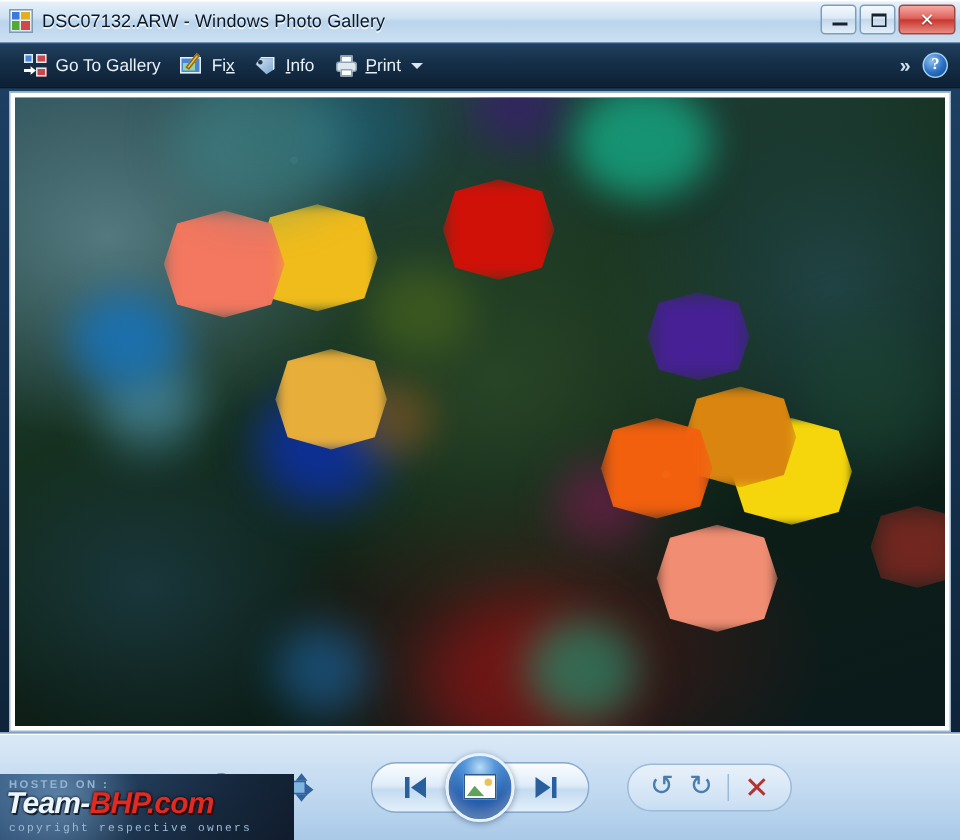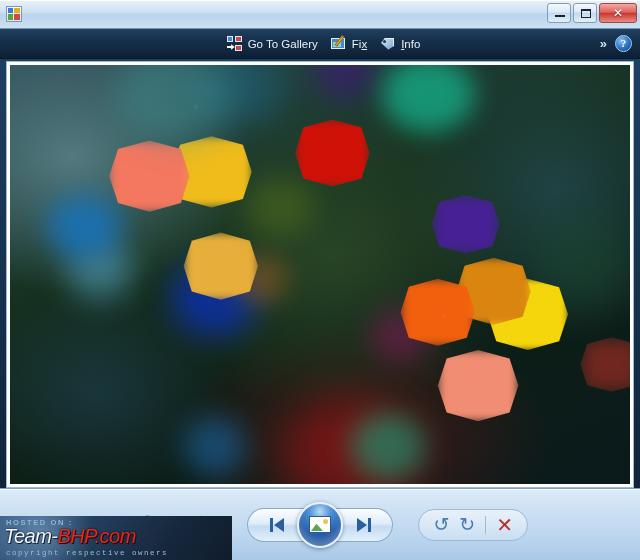--- a/index.html
+++ b/index.html
@@ -65,21 +65,20 @@
   .wbtn .maxbox {
     position:absolute; left:7px; top:5px; width:10px; height:9px; border:1px solid #17222e; border-top-width:2px;
   }
   
   .toolbar {
     height: 30px; flex: 0 0 30px;
     background: linear-gradient(180deg,#20405f 0%, #16304a 40%, #0d2034 100%);
     border-bottom: 1px solid #0a1828;
     display: flex; align-items: center; position: relative;
     padding-left: 12px;
-    justify-content: center;
   }
   .tb-item {
     display: flex; align-items: center; height: 24px; padding: 0 9px 0 4px;
     color: #e8f1f9; font-size: 11.5px; white-space: nowrap; gap: 5px;
     border-radius: 3px;
   }
   .tb-item .lbl u { text-decoration: underline; }
   .tb-caret {
     width:0;height:0;border-left:4px solid transparent;border-right:4px solid transparent;
     border-top:4px solid #dbe8f4; margin-left:2px;
@@ -255,34 +254,34 @@
     font-size: 19px; color:#4a7cad; line-height:1;
     font-family:"DejaVu Sans", sans-serif;
   }
   .sep { width:1px; height:18px; background:#9cbada; }
   .del-x {
     font-size: 20px; color:#b4332f; font-weight:bold; line-height:1;
     font-family:"DejaVu Sans", sans-serif;
   }
   
   .watermark {
-    position:absolute; left:0; bottom:0; width:232px; height:44px;
+    position:absolute; left:0; bottom:0; width:196px; height:44px;
     background: linear-gradient(125deg, #3a5f86 0%, #24405f 35%, #16283d 70%, #101c2c 100%);
     overflow:hidden; z-index: 9;
   }
   .watermark::before{
     content:""; position:absolute; left:-20px; top:-28px; width:120px;height:90px;border-radius:50%;
     background: radial-gradient(circle, rgba(150,195,235,.45) 0%, rgba(120,170,215,0) 70%);
   }
   .wm-top {
     position:absolute; left:6px; top:2px; font-size:7.5px; letter-spacing:1.6px;
     color:#93b4d2; font-weight:bold; font-family:"Liberation Sans", sans-serif;
   }
   .wm-main {
-    position:absolute; left:4px; top:10px; font-size:20px; font-weight:normal; font-style:italic;
+    position:absolute; left:4px; top:10px; font-size:20px; font-weight:bold; font-style:italic;
     letter-spacing:-.5px; line-height:1; font-family:"Liberation Sans", sans-serif;
     white-space:nowrap;
   }
   .wm-main .a { color:#eef5fb; text-shadow: 1px 1px 0 #123, 0 0 2px #000; }
   .wm-main .b { color:#e02b22; text-shadow: 1px 1px 0 #300, 0 0 2px #000; }
   .wm-bot {
     position:absolute; left:6px; bottom:3px; font-size:7.5px; letter-spacing:1.5px;
     color:#9cbbd6; font-family:Liberation Mono, monospace;
   }
 </style>
@@ -291,20 +290,21 @@
 
 <div class="window">
 
   <div class="titlebar">
     <span class="app-icon">
       <i></i>
         <i></i>
         <i></i>
         <i></i>
     </span>
+    <span class="title-text">DSC07132.ARW - Windows Photo Gallery</span>
     <div class="win-buttons">
       <div class="wbtn">
           <span class="minbar"></span>
         </div>
       <div class="wbtn">
           <span class="maxbox"></span>
         </div>
       <div class="wbtn close">
         <span class="glyph">✕</span>
       </div>
@@ -334,20 +334,29 @@
     </div>
 
     <div class="tb-item">
       <span class="ticon ic-info">
           <i></i>
           <b></b>
         </span>
       <span class="lbl"><u>I</u>nfo</span>
     </div>
 
+    <div class="tb-item">
+      <span class="ticon ic-print">
+          <i></i>
+          <i></i>
+          <i></i>
+        </span>
+      <span class="lbl"><u>P</u>rint</span>
+      <span class="tb-caret"></span>
+    </div>
 
 
     <div class="tb-overflow">»</div>
     <div class="tb-help">?</div>
   </div>
 
   <div class="photo-wrap">
     <div class="photo-frame">
       <div class="photo" id="photo">
           <div class="bk soft" style="left: 84%; top: 36%; width: 16%; height: 22%; background: rgb(28, 74, 51); filter: blur(18px); opacity: 0.5;"></div>

